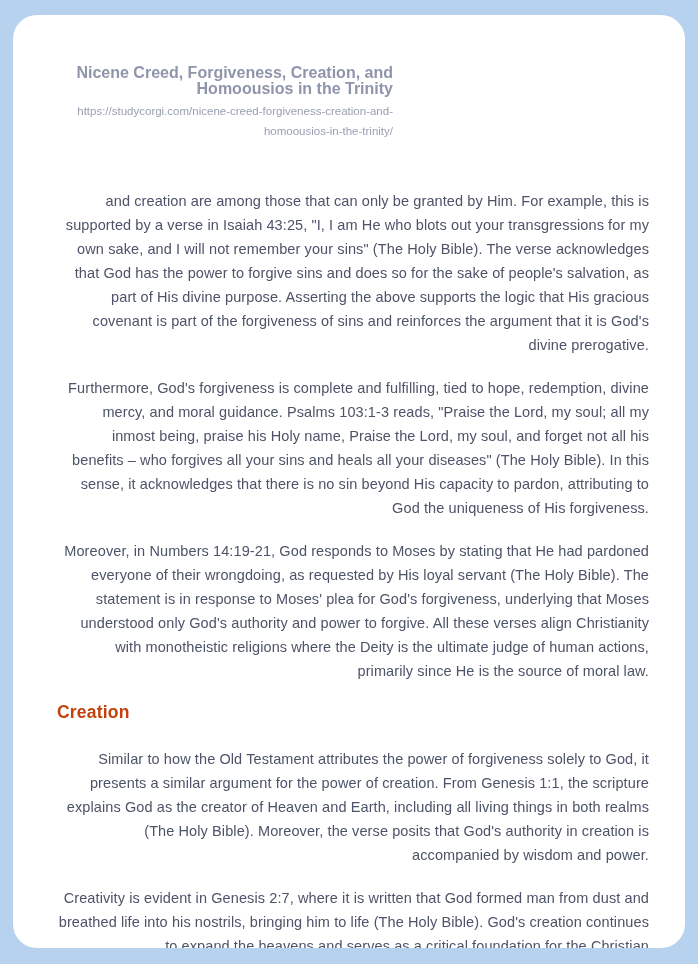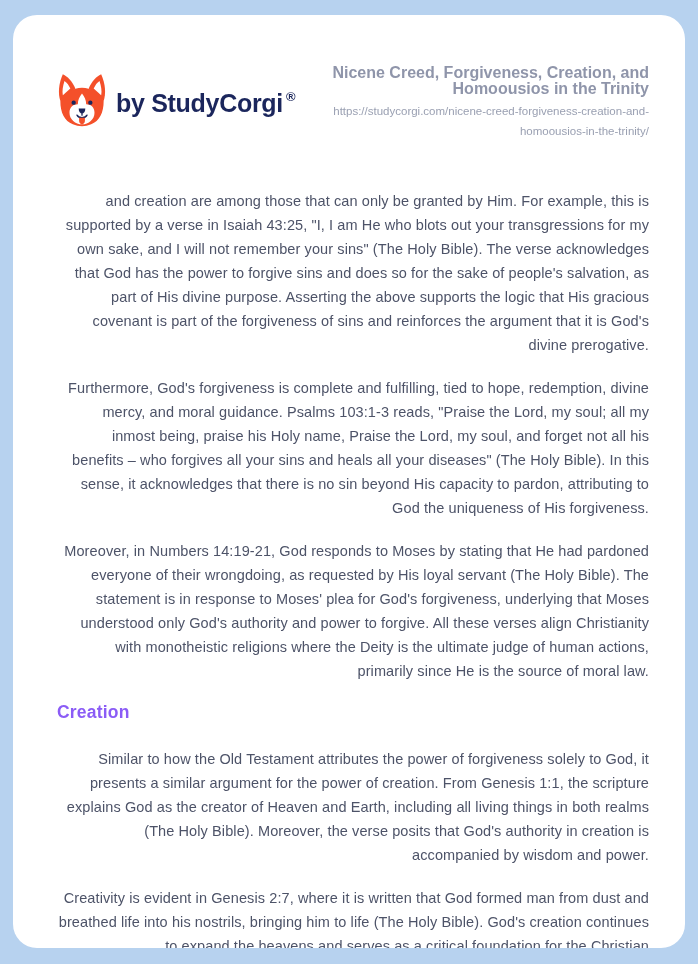--- a/index.html
+++ b/index.html
@@ -78,57 +78,32 @@
     font-size: 14.5px;
     line-height: 24px;
     color: #4d5368;
     letter-spacing: 0.1px;
     margin: 0 0 19px 0;
     text-align: right;
   }
   .section-heading {
     font-size: 17.5px;
     font-weight: 800;
-    color: #8b5cf6;
+    color: #c2410c;
     letter-spacing: 0.2px;
     margin: 0 0 24px 0;
   }
 </style>
 </head>
 <body>
 
 <div class="card">
 
   <header class="doc-header">
 
-    <div class="brand">
-      <span>
-        <svg class="brand-logo" viewBox="0 0 60 66" xmlns="http://www.w3.org/2000/svg" aria-hidden="true">
-
-          <path d="M7 1 C2 12 1 24 4 33 L22 18 C18 9 13 4 7 1 Z" fill="#f4502a"></path>
-          <path d="M53 1 C58 12 59 24 56 33 L38 18 C42 9 47 4 53 1 Z" fill="#f4502a"></path>
-          <path d="M9 9 C7 15 6 21 7 26 L16 18 C14 14 12 11 9 9 Z" fill="#ffffff"></path>
-          <path d="M51 9 C53 15 54 21 53 26 L44 18 C46 14 48 11 51 9 Z" fill="#ffffff"></path>
-
-          <path d="M4 33 C10 23 19 17 30 17 C41 17 50 23 56 33 C56 47 51 57 41 61 C34 64 26 64 19 61 C9 57 4 47 4 33 Z" fill="#f4502a"></path>
-
-          <path d="M30 24 C33 28 35 32 35 37 C41 37 45 41 45 47 C45 55 38 61 30 61 C22 61 15 55 15 47 C15 41 19 37 25 37 C25 32 27 28 30 24 Z" fill="#ffffff"></path>
-
-          <circle cx="20" cy="35" r="2.6" fill="#1b265c"></circle>
-          <circle cx="40" cy="35" r="2.6" fill="#1b265c"></circle>
-
-          <path d="M26 42 L34 42 C34 46 32 48 30 48 C28 48 26 46 26 42 Z" fill="#1b265c"></path>
-
-          <path d="M30 48 L30 50 M24 50 C26 54 34 54 36 50" stroke="#1b265c" stroke-width="1.6" fill="none" stroke-linecap="round"></path>
-
-          <path d="M26.5 53 L33.5 53 L33.5 57 C33.5 62 26.5 62 26.5 57 Z" fill="#f4502a"></path>
-        </svg>
-      </span>
-      <span class="brand-text"><span>by StudyCorgi</span><sup class="reg-mark">®</sup></span>
-    </div>
 
     <div class="doc-meta">
       <div class="doc-title">Nicene Creed, Forgiveness, Creation, and Homoousios in the Trinity</div>
       <div class="doc-url">https://studycorgi.com/nicene-creed-forgiveness-creation-and-homoousios-in-the-trinity/</div>
     </div>
 
   </header>
 
   <main class="article">
     <p>and creation are among those that can only be granted by Him. For example, this is supported by a verse in Isaiah 43:25, "I, I am He who blots out your transgressions for my own sake, and I will not remember your sins" (The Holy Bible). The verse acknowledges that God has the power to forgive sins and does so for the sake of people's salvation, as part of His divine purpose. Asserting the above supports the logic that His gracious covenant is part of the forgiveness of sins and reinforces the argument that it is God's divine prerogative.</p>

